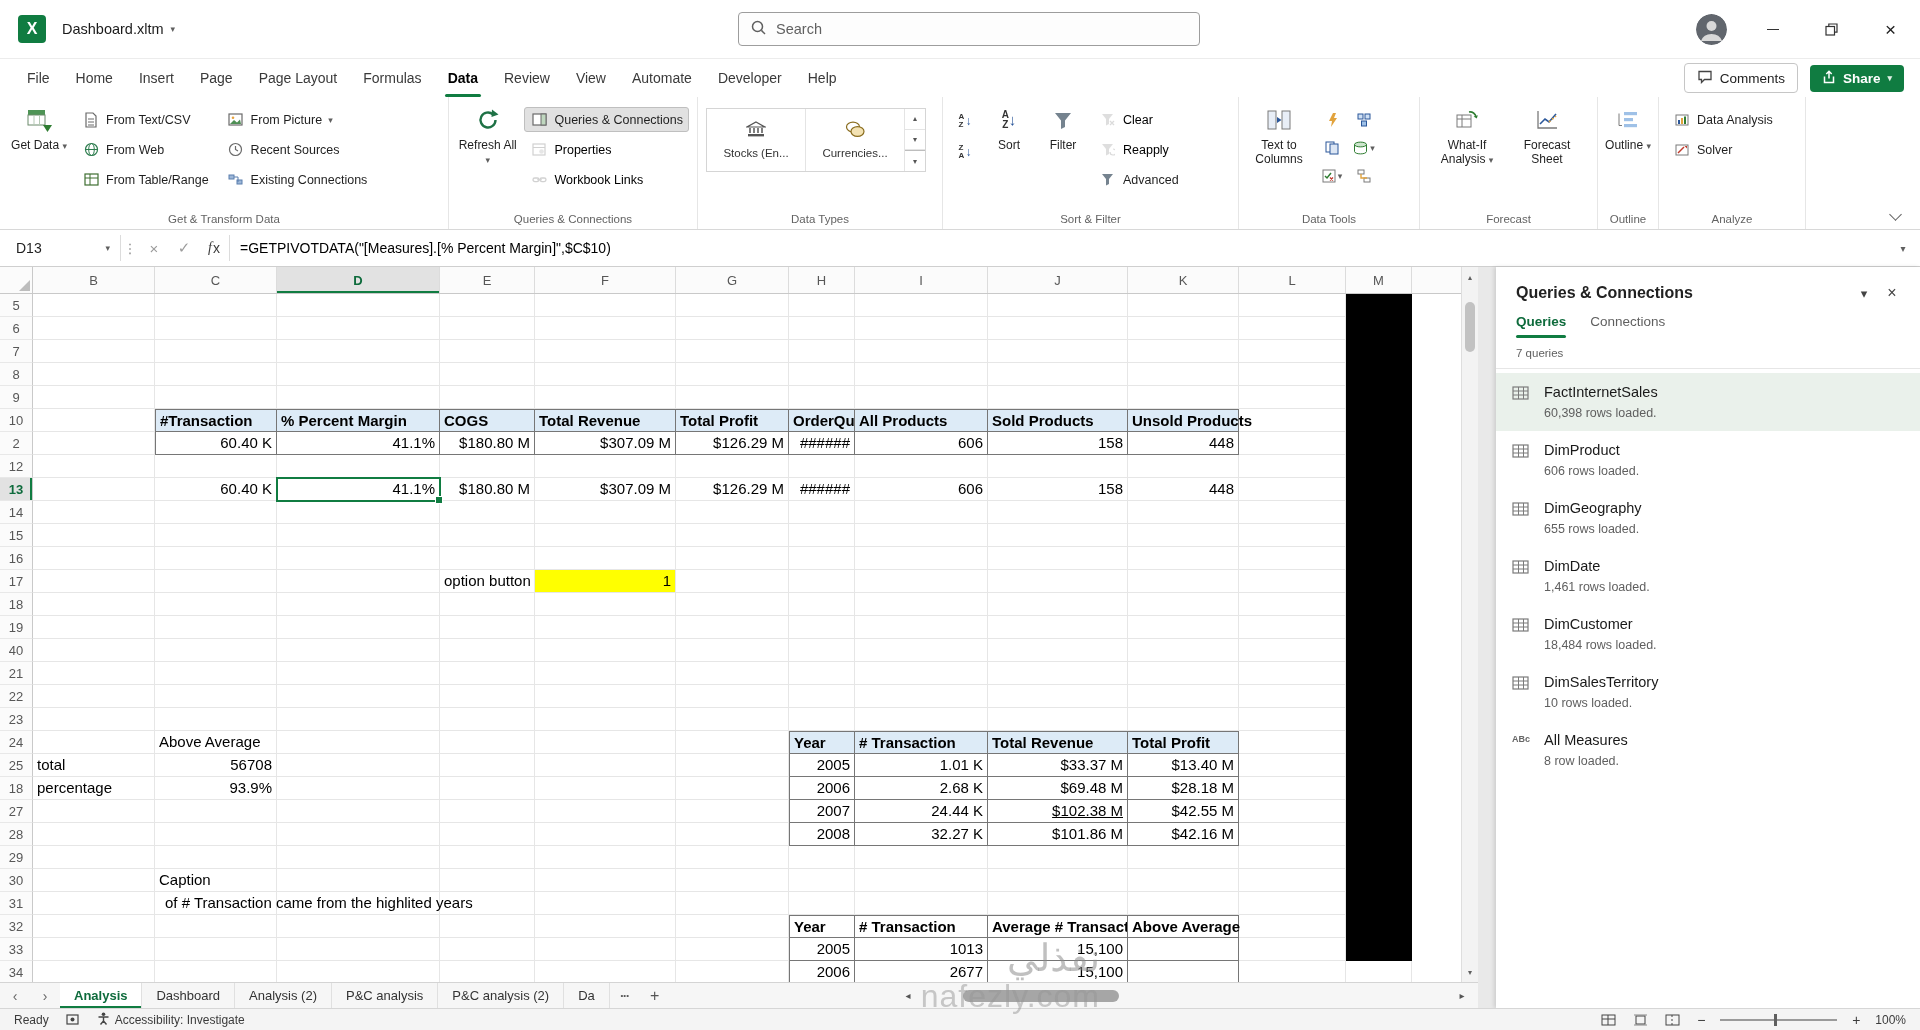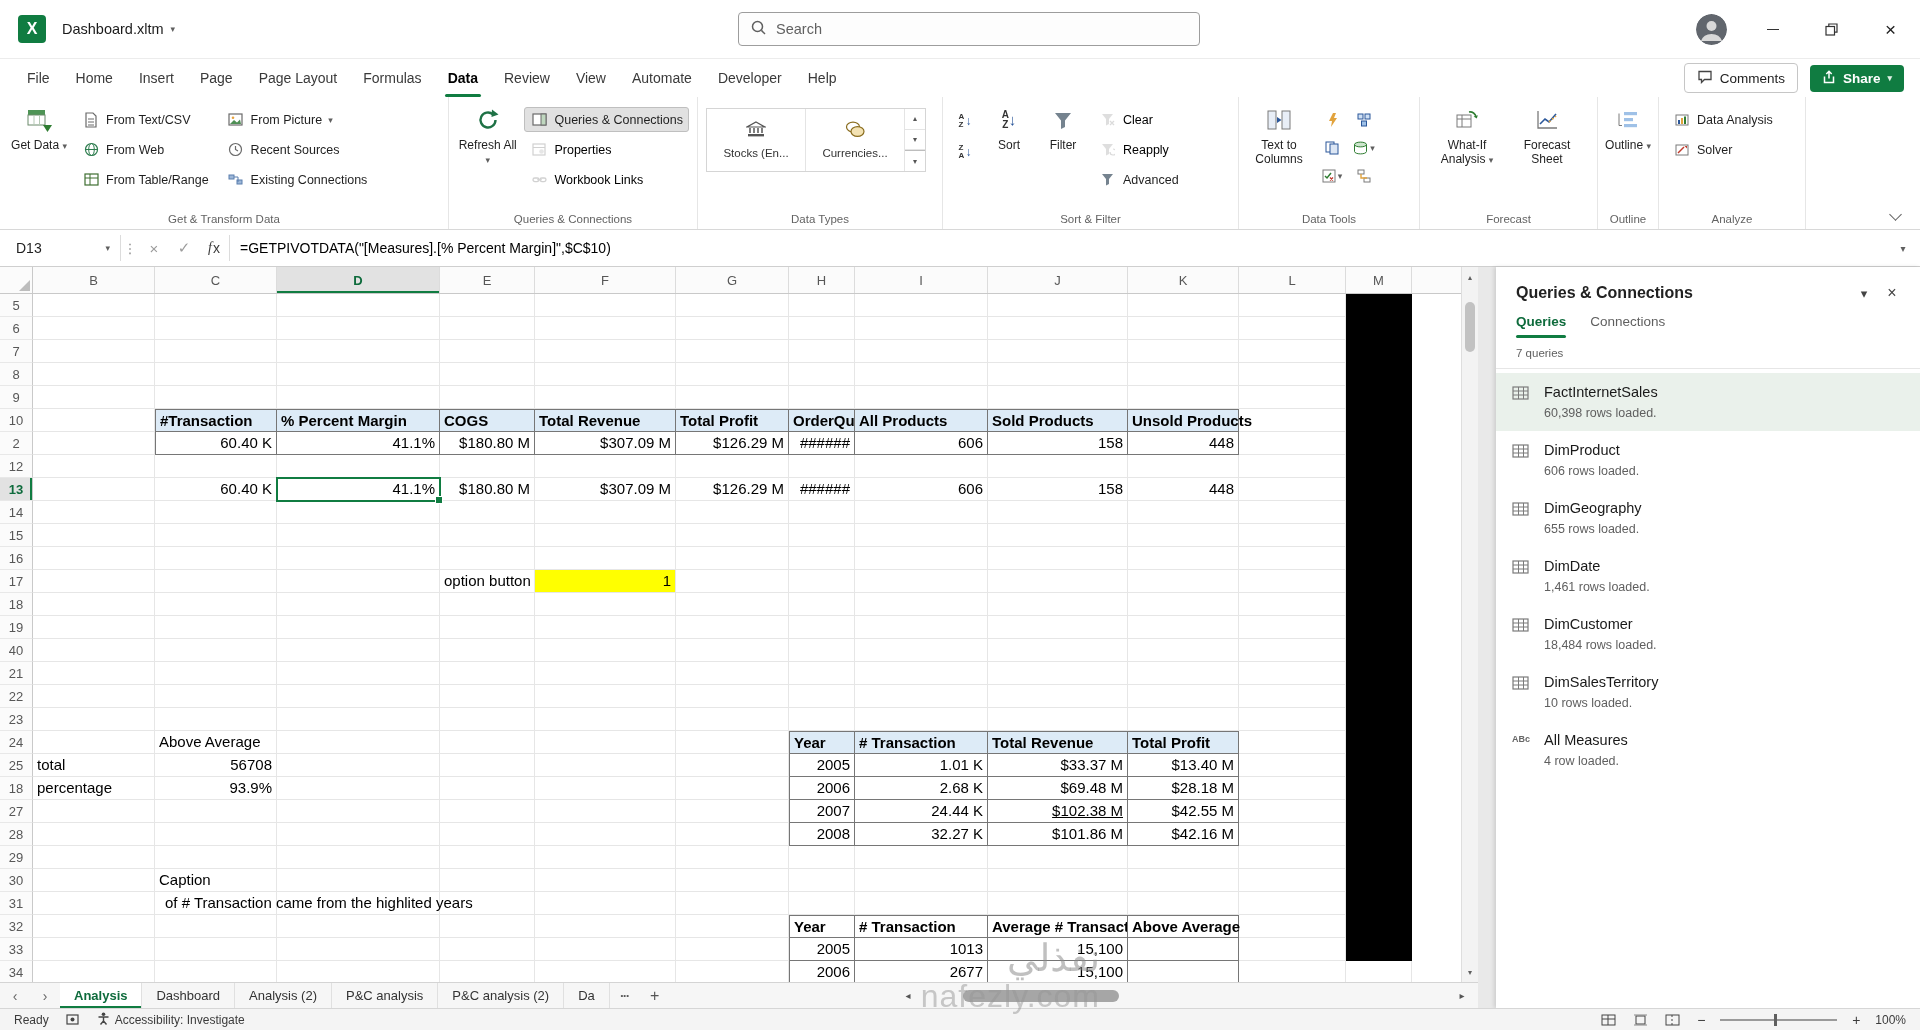--- a/index.html
+++ b/index.html
@@ -1193,21 +1193,21 @@
             </svg></div>
           <div class="q-text">
             <div class="q-name">DimSalesTerritory</div>
             <div class="q-detail">10 rows loaded.</div>
           </div>
         </div>
         <div class="q-item">
           <div class="q-icon abc">ABc</div>
           <div class="q-text">
             <div class="q-name">All Measures</div>
-            <div class="q-detail">4 row loaded.</div>
+            <div class="q-detail">8 row loaded.</div>
           </div>
         </div>
       </div>
   </div>
 </div>
 
 <div class="status">
   <span>Ready</span>
   <span class="viewic">
     <svg width="13" height="11">

